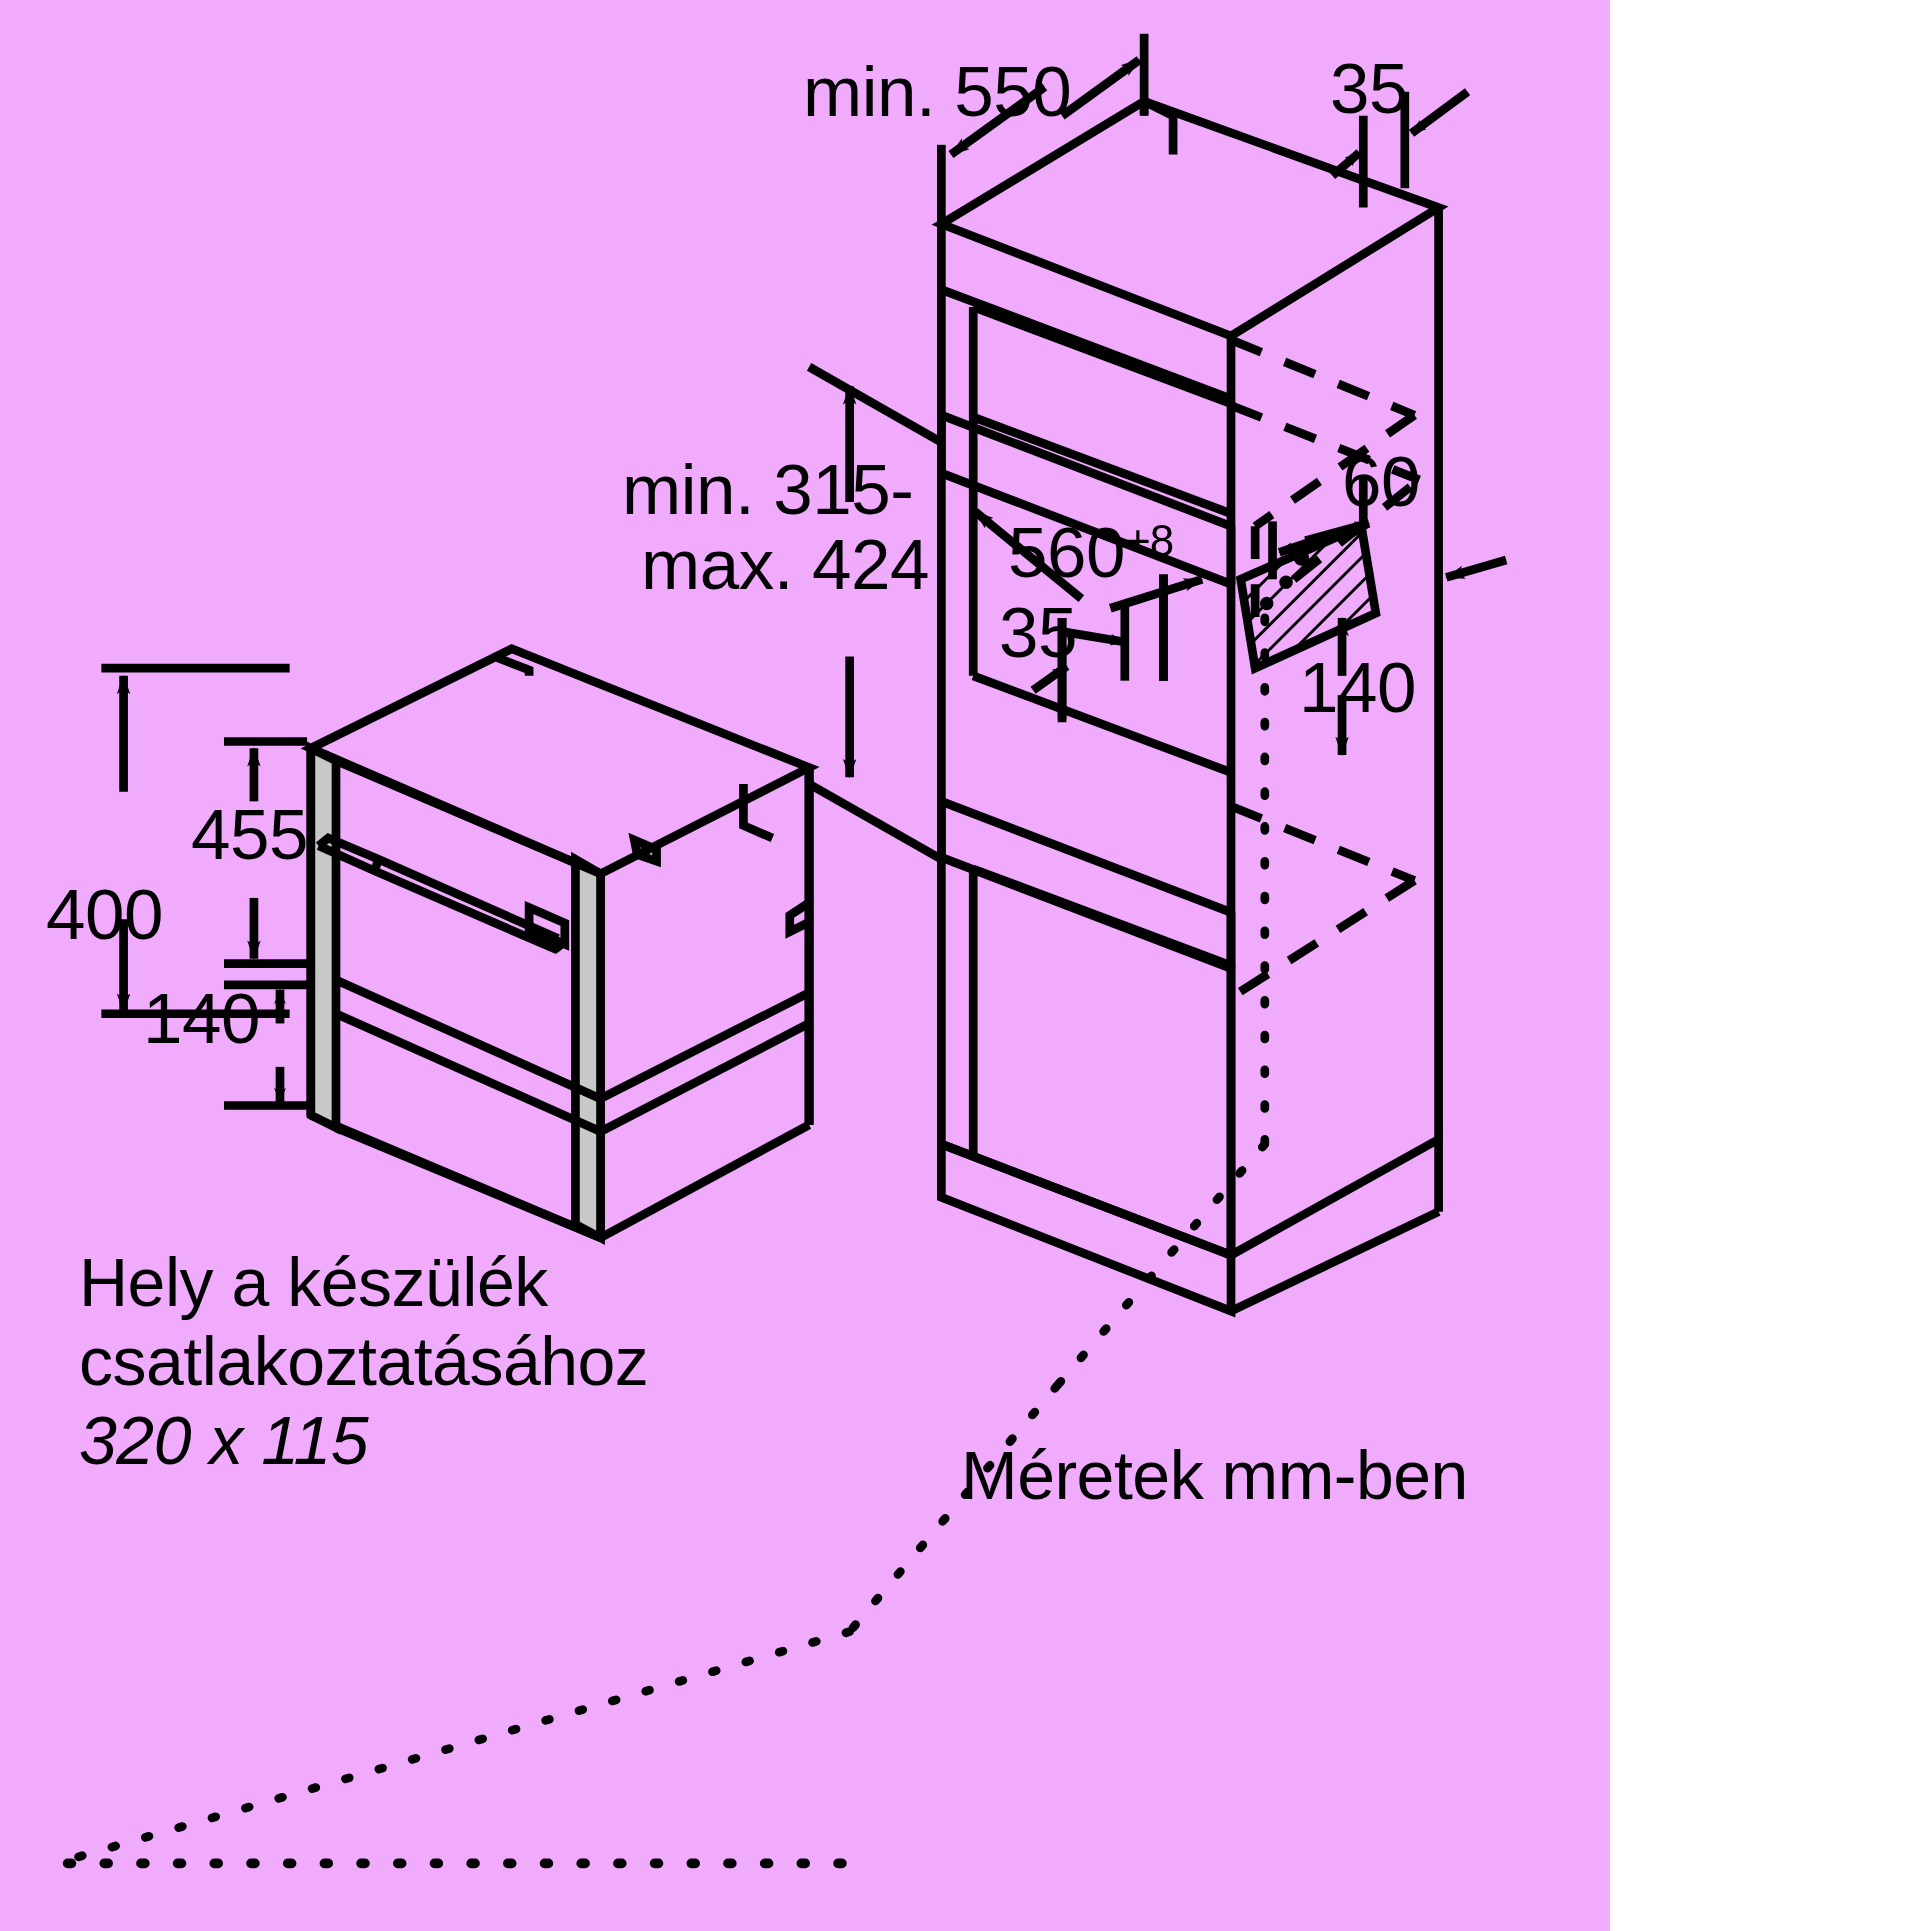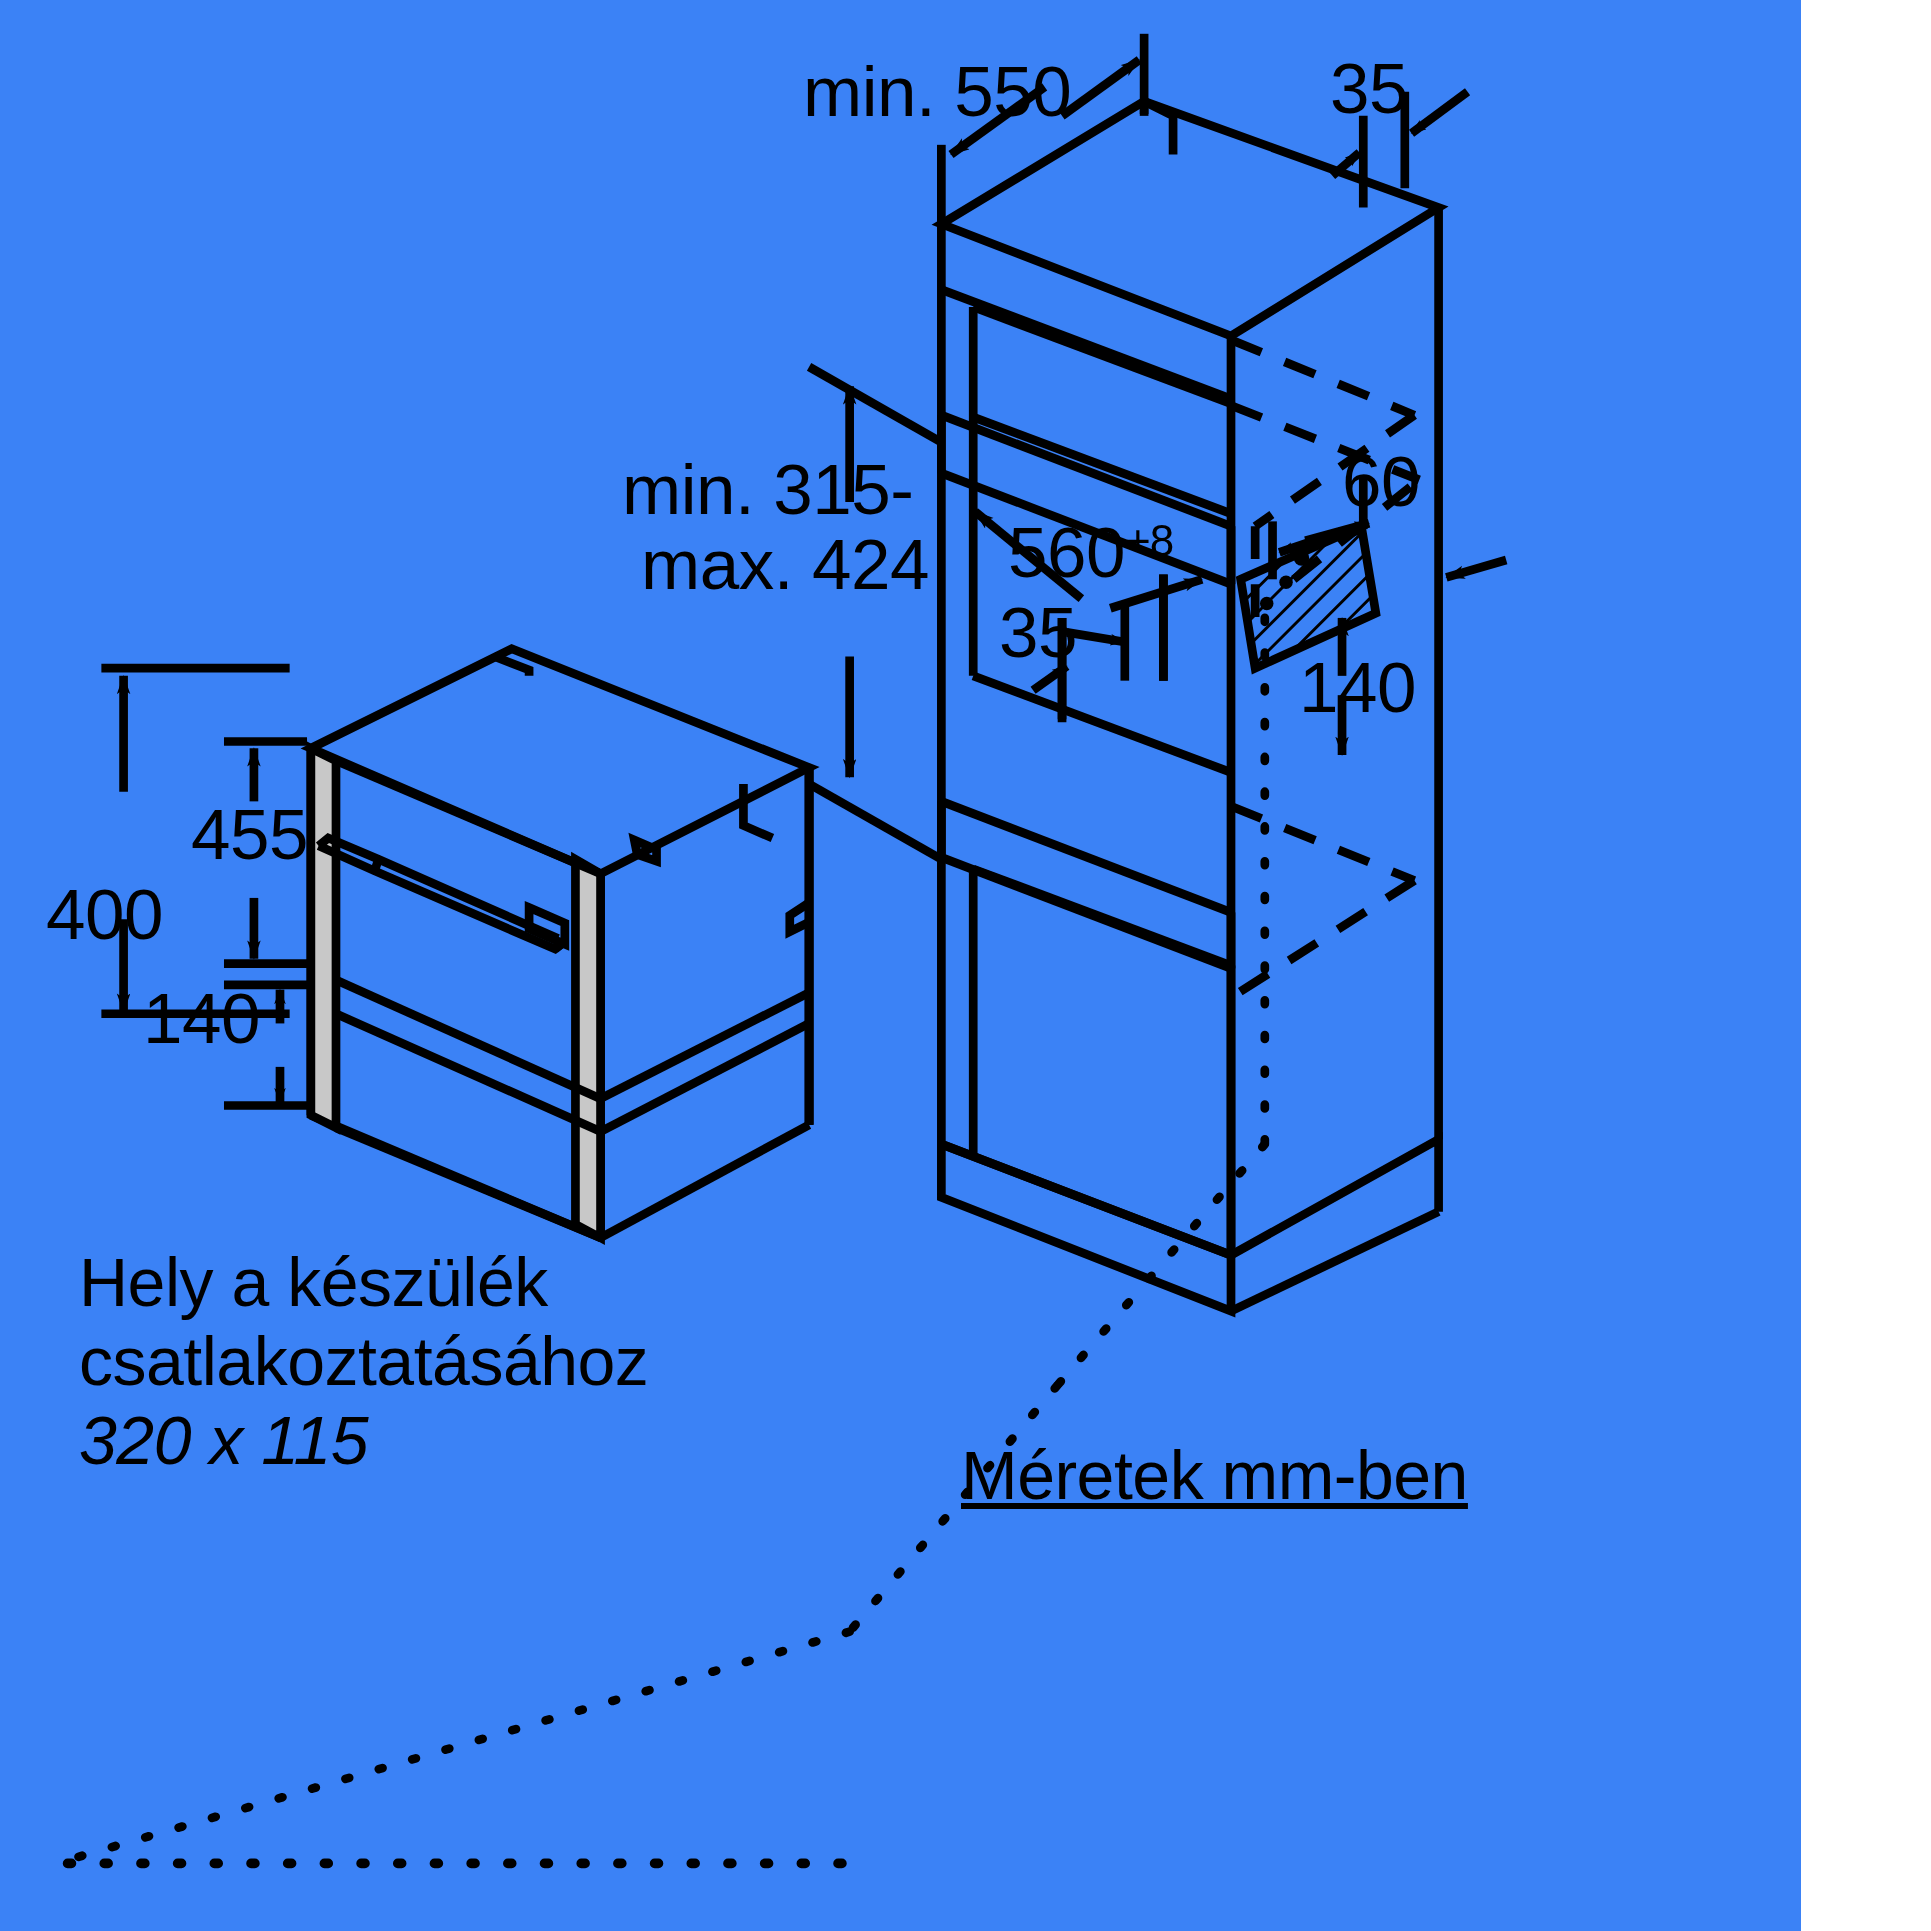--- a/index.html
+++ b/index.html
@@ -8,23 +8,23 @@
     background: #ffffff;
   }
   body {
     width: 1931px;
     height: 1931px;
     overflow: hidden;
     font-family: "Liberation Sans", sans-serif;
   }
   #stage {
     position: relative;
-    width: 1801px;
+    width: 1610px;
     height: 1931px;
-    background: #3b82f6;
+    background: #f0abfc;
   }
   svg.diagram {
     position: absolute;
     top: 0;
     left: 0;
     width: 1931px;
     height: 1931px;
     display: block;
   }
   .lbl {
@@ -312,16 +312,16 @@
   <div class="lbl dim" style="left:191px; top:799px;">455</div>
 
   <div class="lbl dim" style="left:143px; top:983px;">140</div>
 
   <div class="lbl note" style="left:79px; top:1323px;">csatlakoztatásához</div>
 
   <div class="lbl note" style="left:79px; top:1244px;">Hely a készülék</div>
 
   <div class="lbl note" style="left:79px; top:1402px;font-style:italic;">320 x 115</div>
 
-  <div class="lbl units" style="left:961px; top:1441px;text-decoration:underline;">Méretek mm-ben</div>
+  <div class="lbl units" style="left:961px; top:1441px;">Méretek mm-ben</div>
 
 </div>
 
 
 </body></html>

